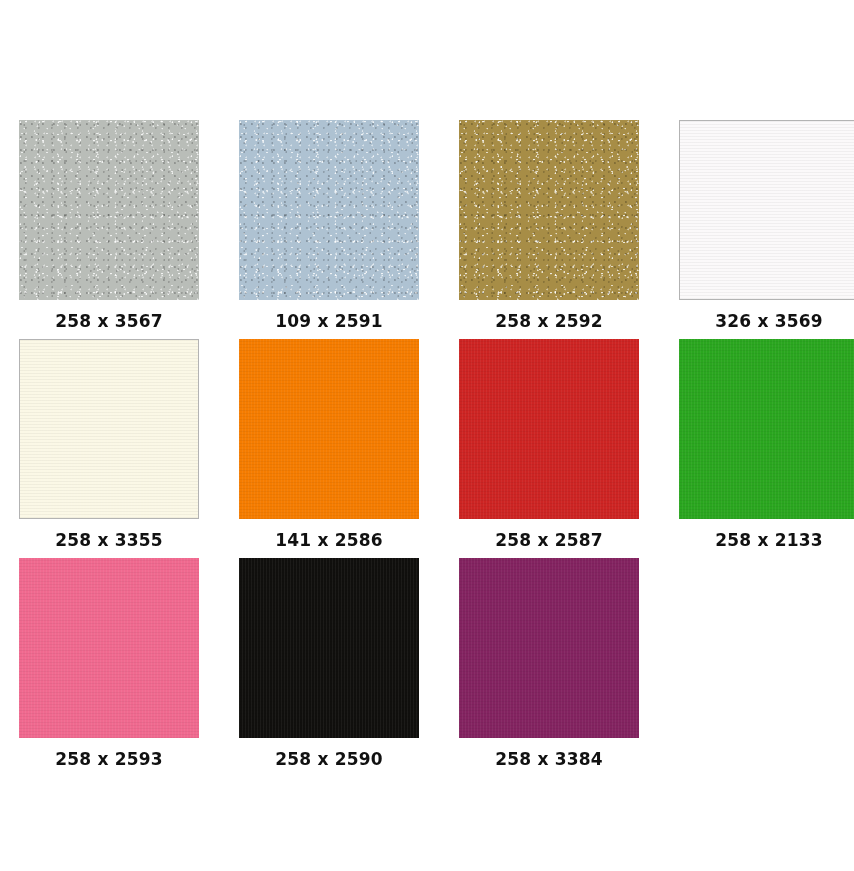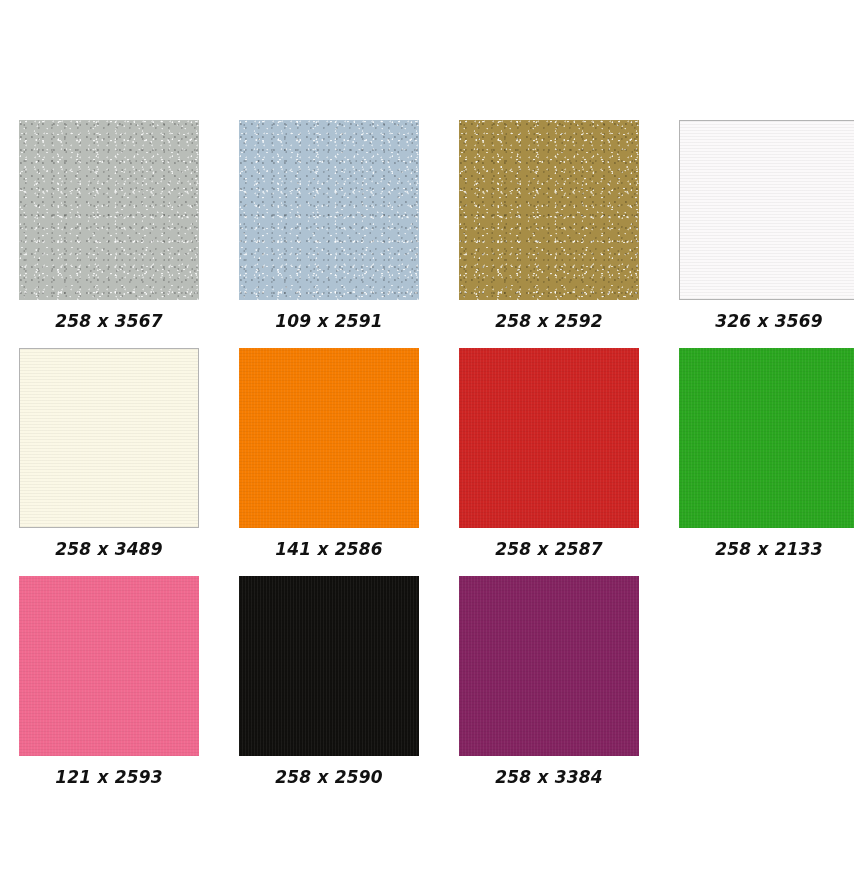--- a/index.html
+++ b/index.html
@@ -89,23 +89,22 @@
       repeating-linear-gradient(90deg, rgba(255,255,255,.05) 0 1px, transparent 1px 3px);
   }
 
   .swatch-label {
     text-align: center;
     font-size: 17px;
     font-weight: 700;
     color: #111111;
     letter-spacing: .2px;
     padding-top: 11px;
-    padding-bottom: 17px;
+    padding-bottom: 8px;
     white-space: nowrap;
-    font-style: italic;
   }
 </style>
 </head>
 <body>
 
 <div id="swatch-grid">
     <div class="swatch-cell">
       <div class="swatch-chip glitter" style="background: rgb(185, 189, 184);"></div>
       <div class="swatch-label">258 x 3567</div>
     </div>
@@ -116,37 +115,37 @@
     <div class="swatch-cell">
       <div class="swatch-chip glitter" style="background: rgb(167, 141, 70);"></div>
       <div class="swatch-label">258 x 2592</div>
     </div>
     <div class="swatch-cell">
       <div class="swatch-chip weave bordered" style="background: rgb(251, 249, 250);"></div>
       <div class="swatch-label">326 x 3569</div>
     </div>
     <div class="swatch-cell">
       <div class="swatch-chip weave bordered" style="background: rgb(251, 248, 230);"></div>
-      <div class="swatch-label">258 x 3489</div>
+      <div class="swatch-label">258 x 3355</div>
     </div>
     <div class="swatch-cell">
       <div class="swatch-chip weave" style="background: rgb(245, 124, 0);"></div>
       <div class="swatch-label">141 x 2586</div>
     </div>
     <div class="swatch-cell">
       <div class="swatch-chip weave" style="background: rgb(205, 36, 35);"></div>
       <div class="swatch-label">258 x 2587</div>
     </div>
     <div class="swatch-cell">
       <div class="swatch-chip weave" style="background: rgb(42, 166, 31);"></div>
       <div class="swatch-label">258 x 2133</div>
     </div>
     <div class="swatch-cell">
       <div class="swatch-chip weave" style="background: rgb(240, 105, 143);"></div>
-      <div class="swatch-label">121 x 2593</div>
+      <div class="swatch-label">258 x 2593</div>
     </div>
     <div class="swatch-cell">
       <div class="swatch-chip weave" style="background: rgb(16, 15, 13);"></div>
       <div class="swatch-label">258 x 2590</div>
     </div>
     <div class="swatch-cell">
       <div class="swatch-chip weave" style="background: rgb(131, 35, 96);"></div>
       <div class="swatch-label">258 x 3384</div>
     </div>
   </div>

